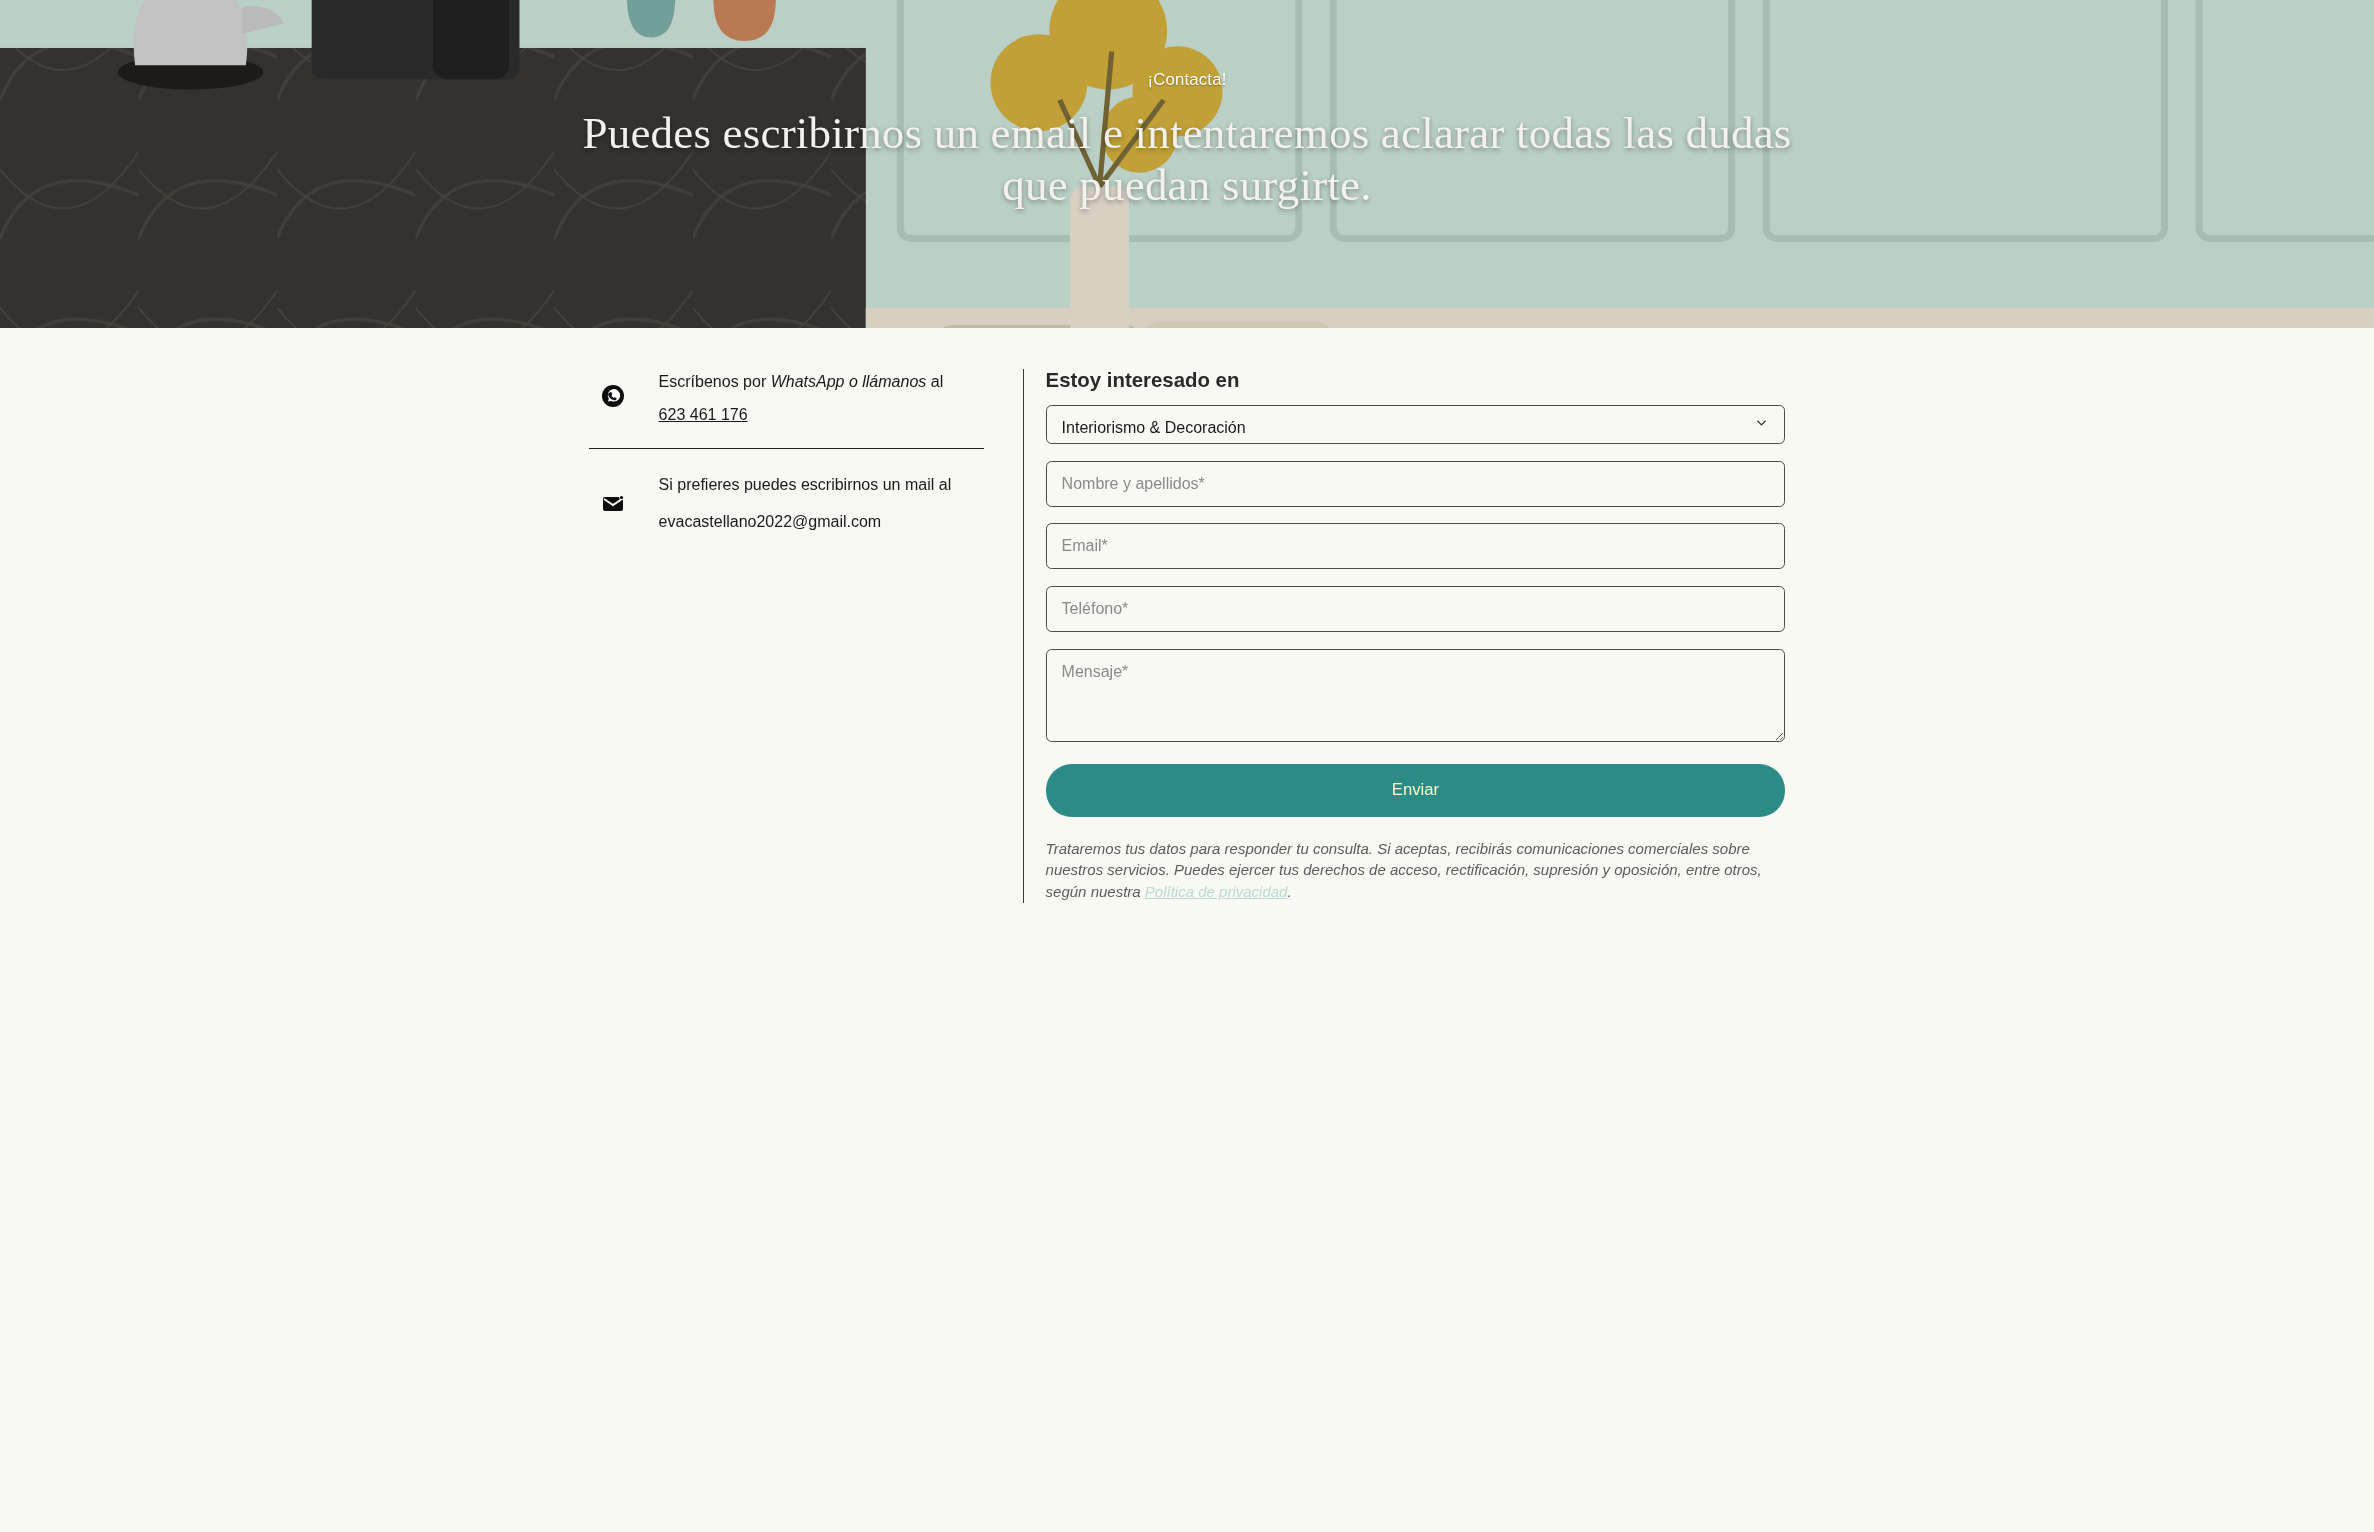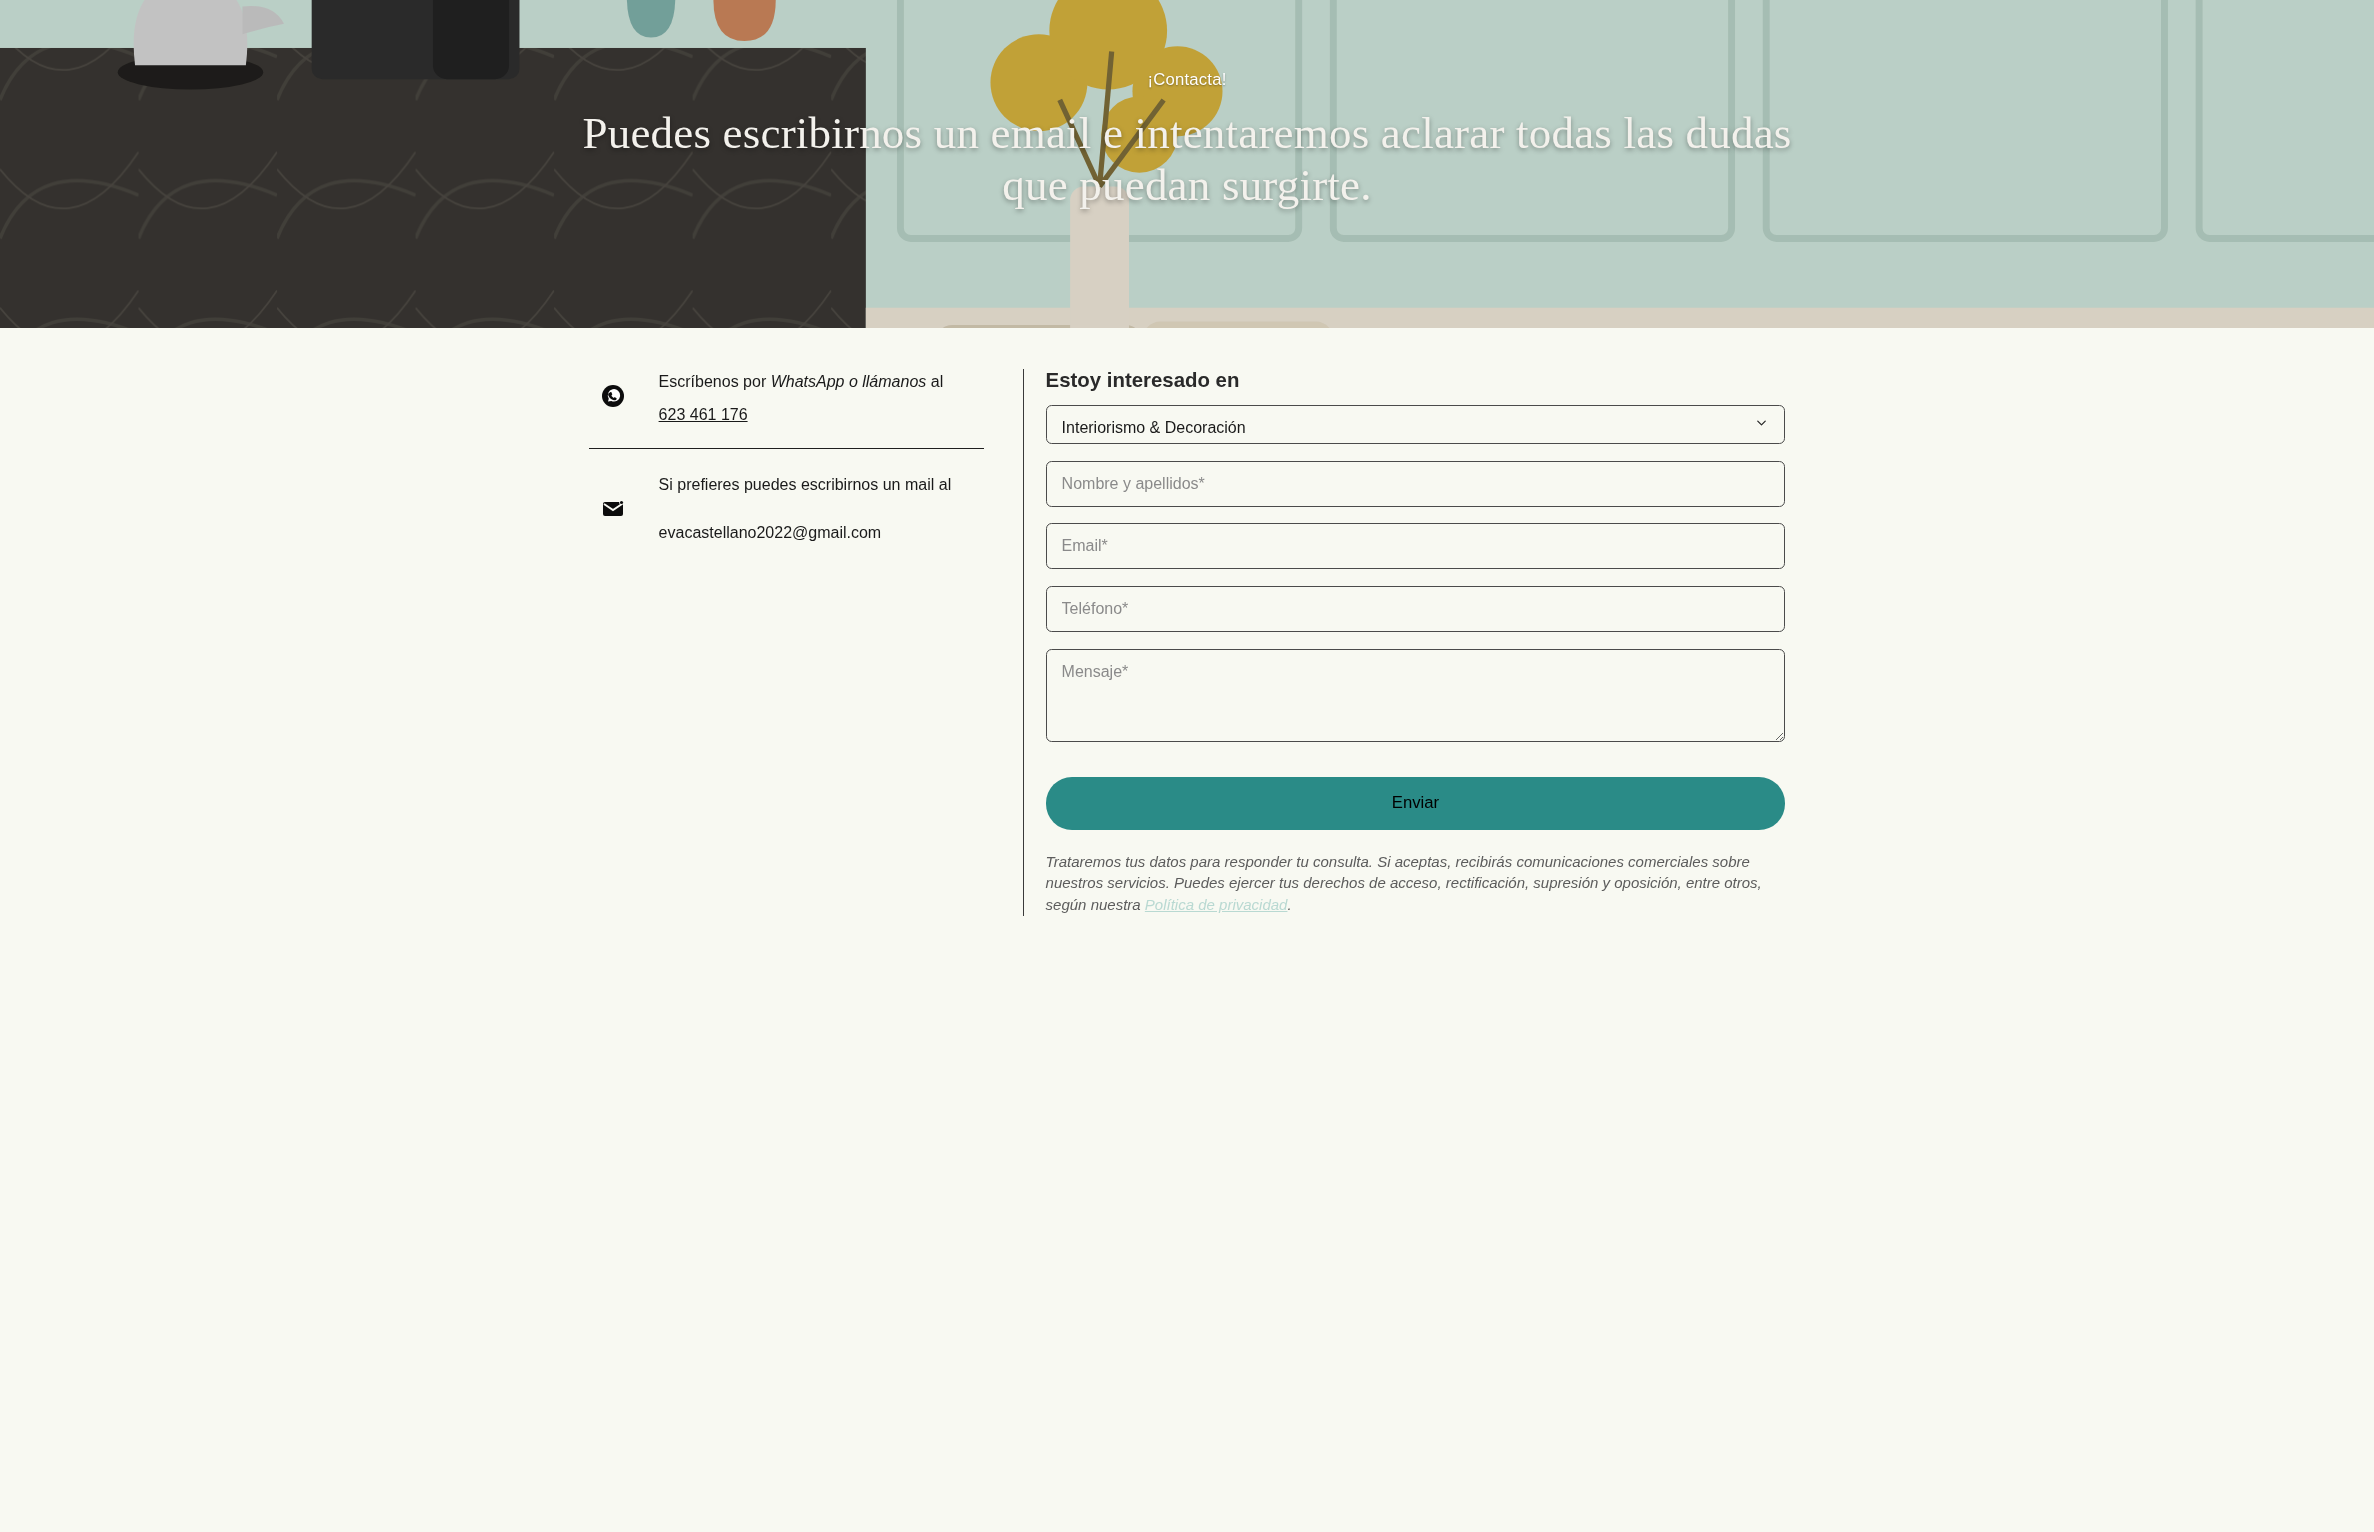--- a/index.html
+++ b/index.html
@@ -50,42 +50,42 @@
   
   .contact-block{display:flex;gap:22px;align-items:center;}
   .contact-icon{
     width:48px;flex:0 0 48px;height:48px;display:flex;align-items:center;justify-content:center;
   }
   .contact-icon svg{width:24px;height:24px;}
   .contact-text p{font-size:16px;line-height:1.6;color:#1a1a1a;}
   .contact-text em{font-style:italic;}
   .phone-link{display:inline-block;margin-top:11px;font-size:16px;color:#1a1a1a;text-decoration:underline;}
   .divider{height:0.9px;background:#1f1f1f;margin:24px 0 24px 0;width:100%;}
-  .plain-mail{margin-top:22px;}
+  .plain-mail{margin-top:11px;}
 
   
   .form-title{font-size:20.4px;color:#2a2a2a;margin-bottom:13px;}
   .field{
     width:100%;border:0.9px solid #4b4b4b;border-radius:5.6px;
     background:transparent;color:#2a2a2a;
     font-size:16px;padding:13px 15px;outline:none;
   }
   .field::placeholder{color:#8a8a8a;}
   .select-wrap{
     position:relative;width:100%;border:0.9px solid #4b4b4b;border-radius:5.6px;
     padding:13px 41px 6px 15px;font-size:16px;color:#1a1a1a;cursor:pointer;
   }
   .select-caret{position:absolute;right:15px;top:50%;transform:translateY(-50%);}
   .select-caret svg{width:15px;height:15px;}
   .stack>*{margin-top:16.7px;}
   .stack>*:first-child{margin-top:0;}
   textarea.field{height:93px;resize:vertical;}
   .submit{
-    display:block;width:100%;margin-top:32px;
-    background:var(--teal);color:#000000;border:none;border-radius:26px;
+    display:block;width:100%;margin-top:19px;
+    background:var(--teal);color:#fef9c3;border:none;border-radius:26px;
     font-size:16.7px;padding:16.7px 0;cursor:pointer;
   }
   .disclaimer{
     margin-top:20.4px;font-style:italic;color:#5c5c5c;font-size:15px;line-height:1.45;
   }
   .disclaimer a{color:var(--link);text-decoration:underline;}
 </style>
 </head>
 <body>
 

